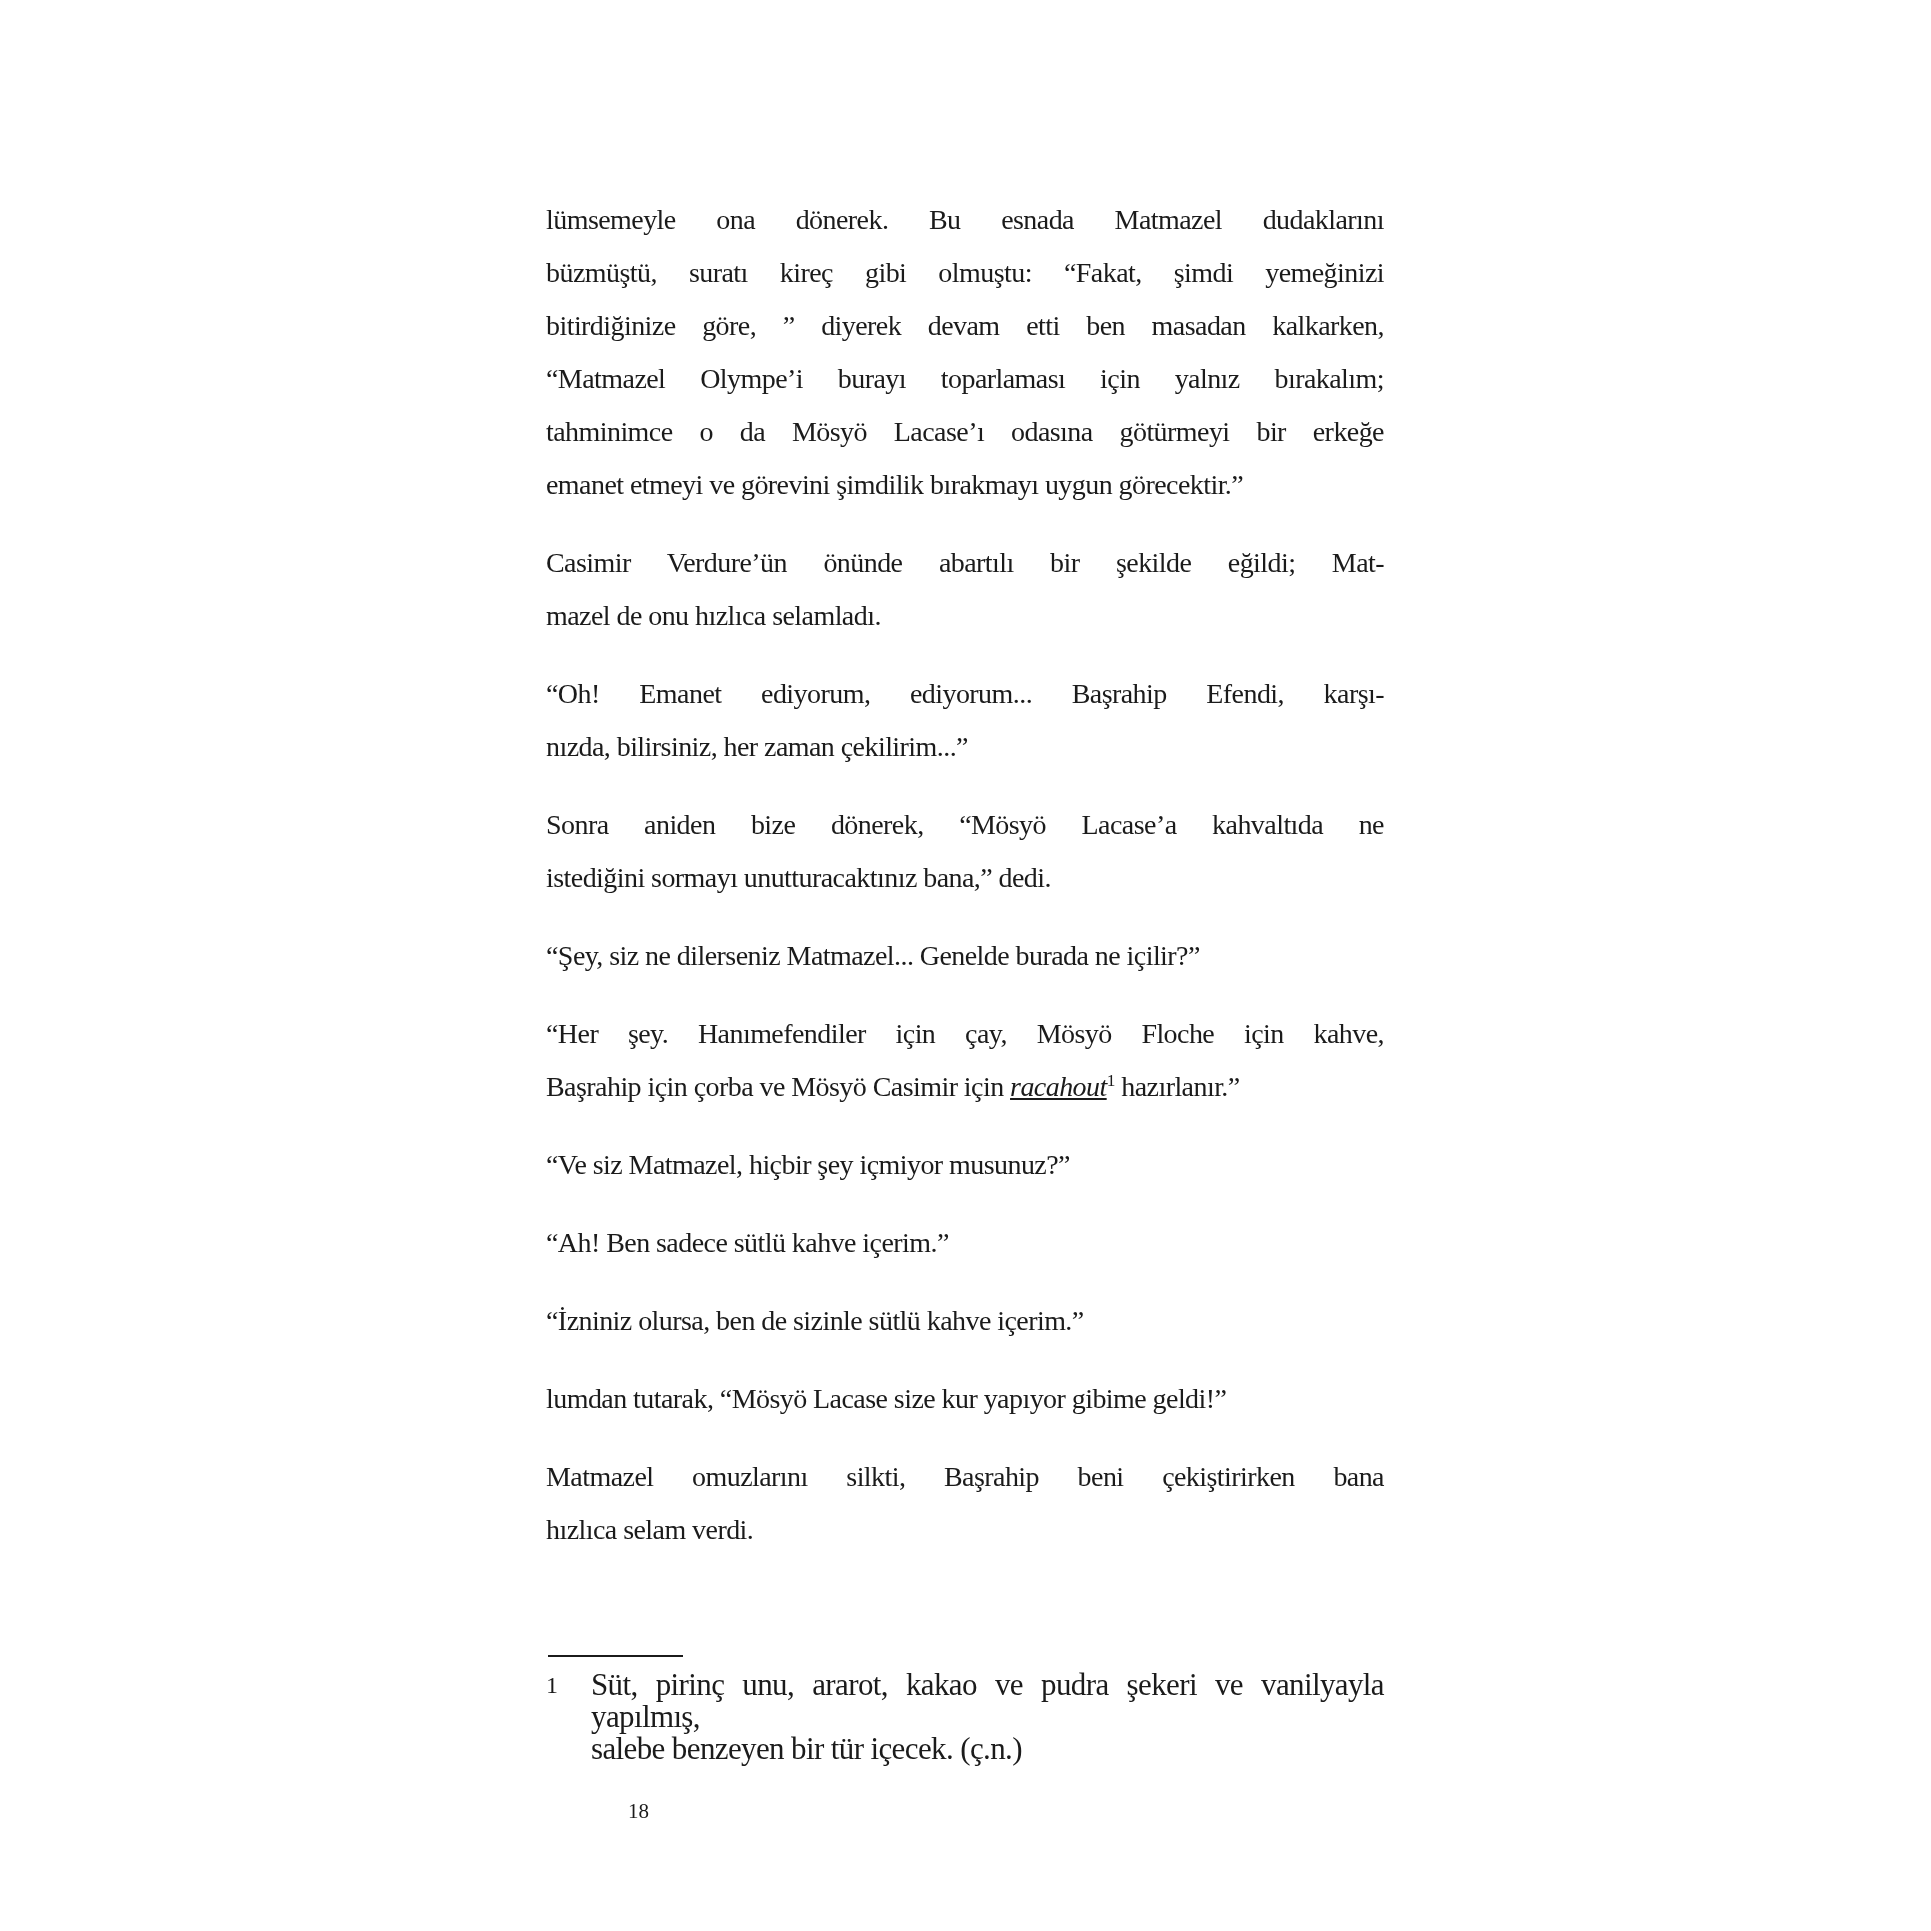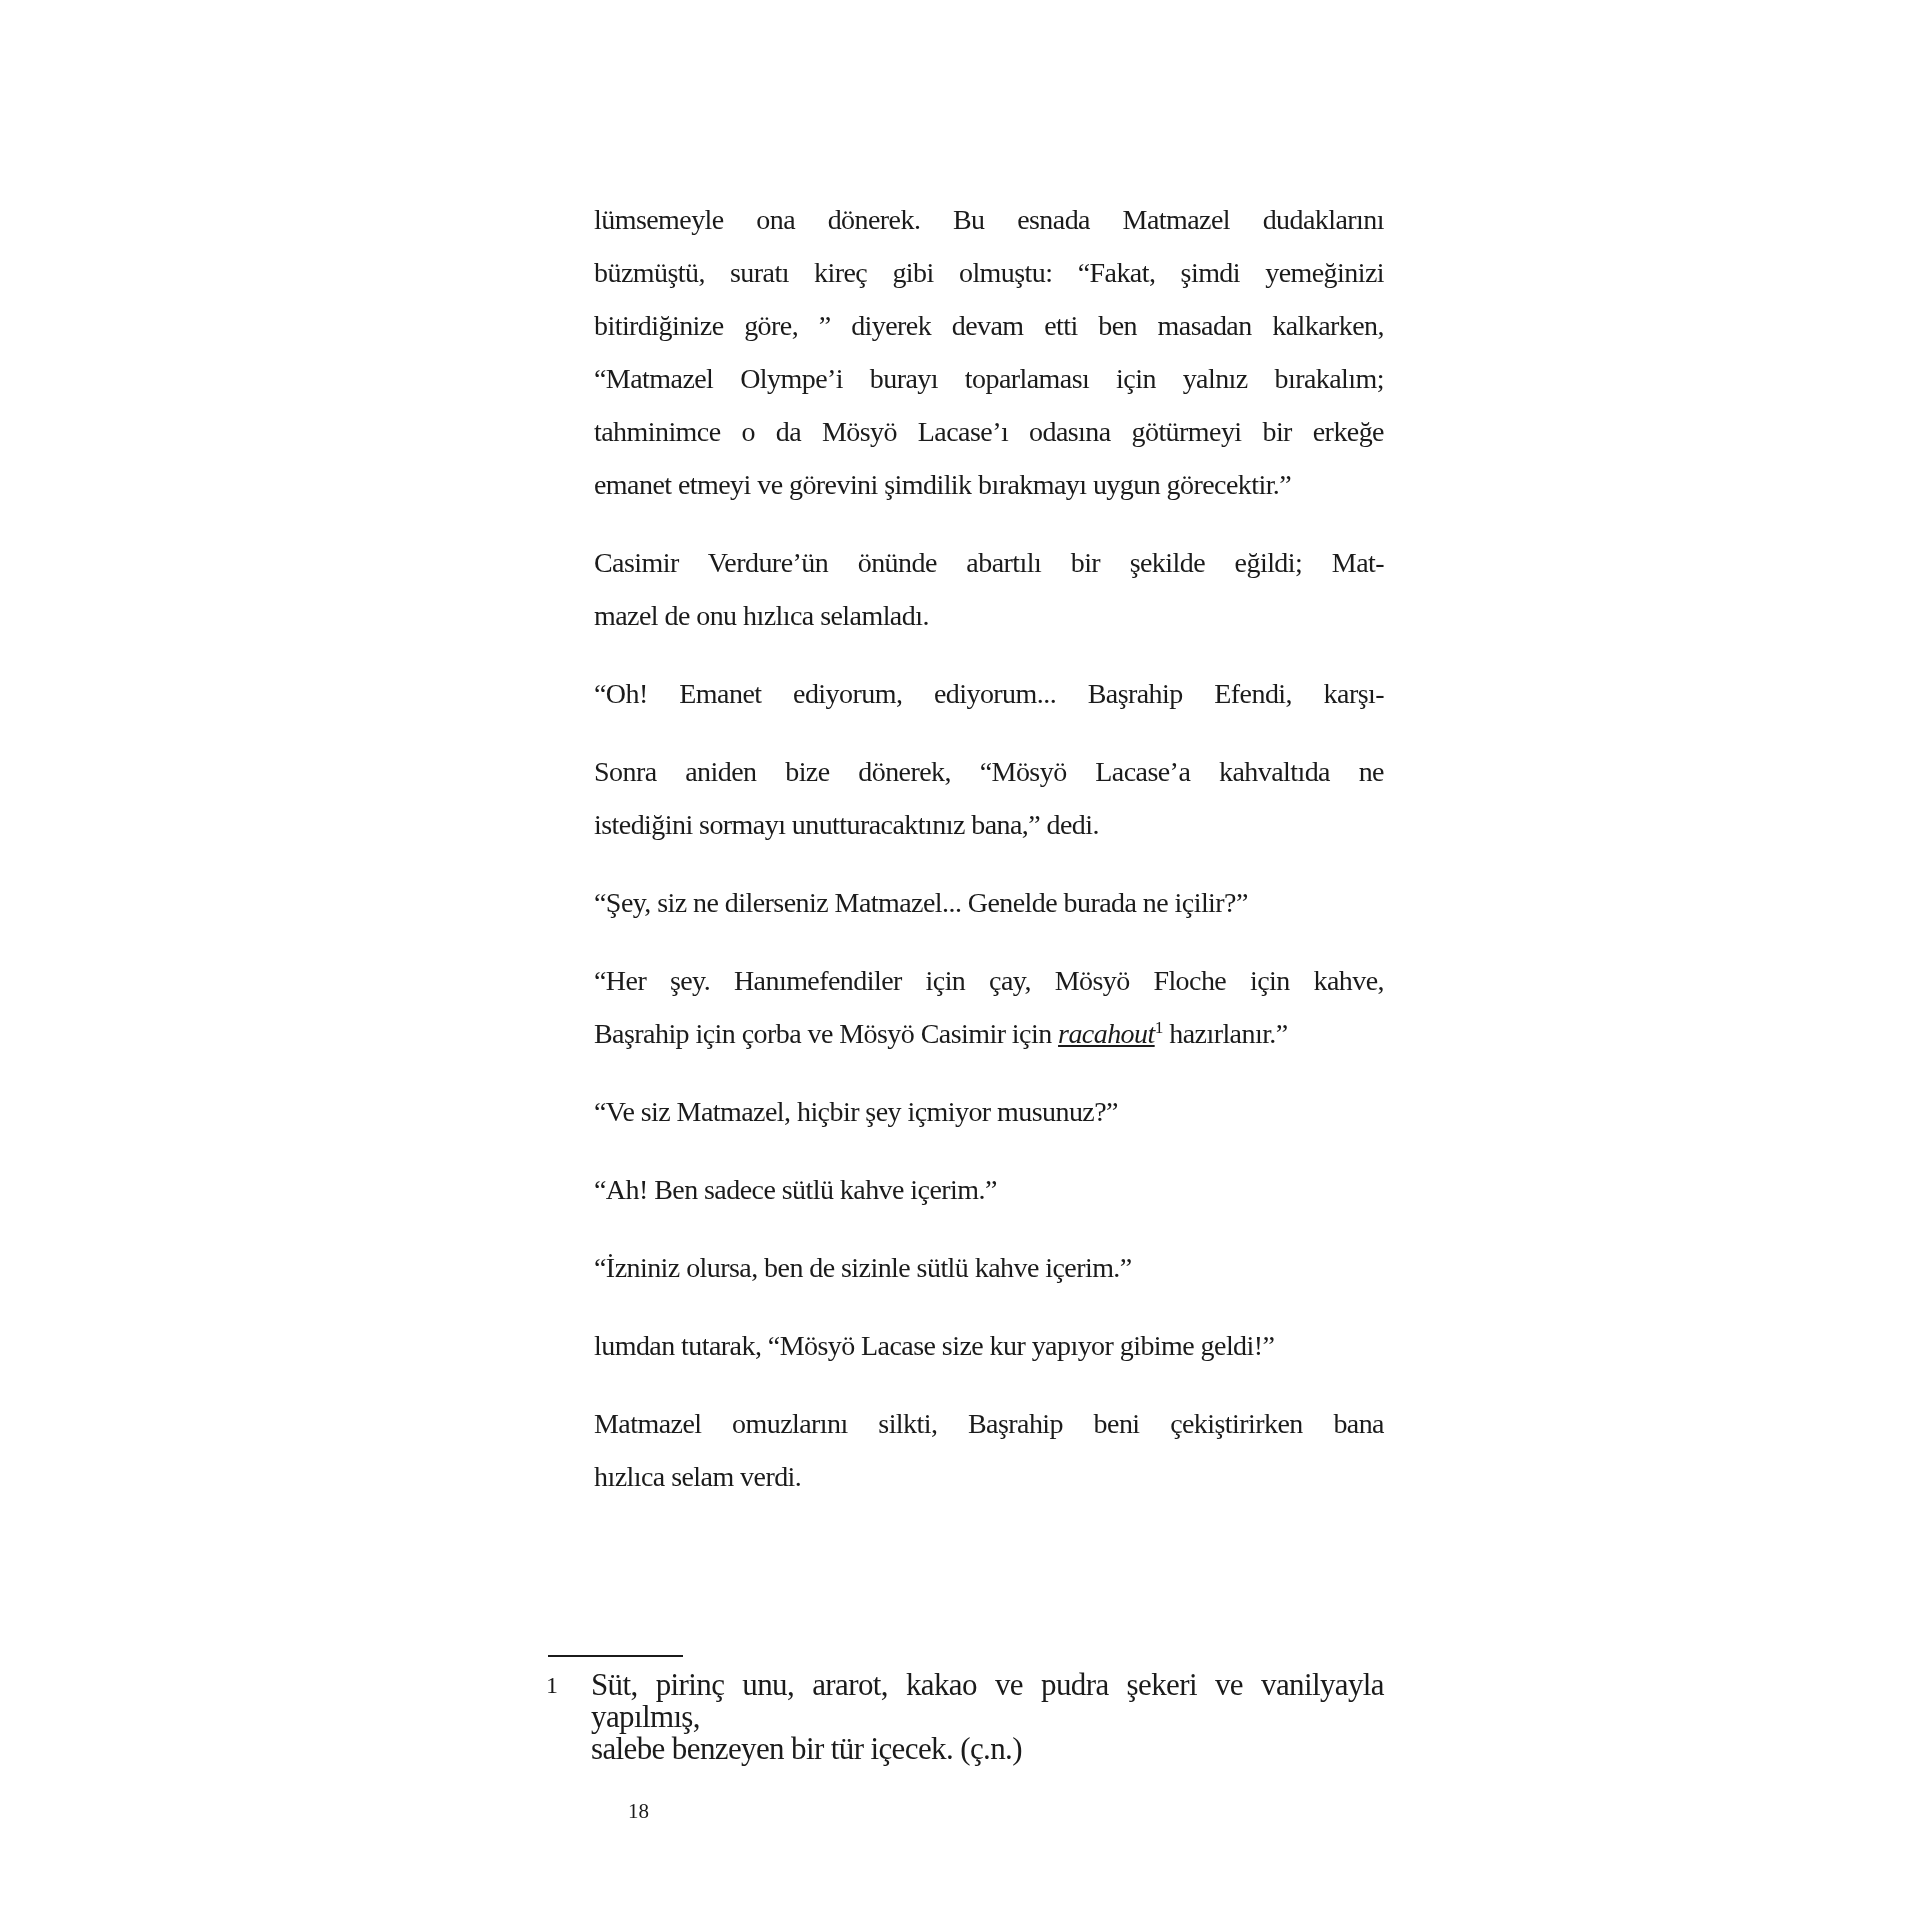--- a/index.html
+++ b/index.html
@@ -27,21 +27,20 @@
   .paragraph {
     margin: 0 0 25px 0;
   }
   .line {
     font-size: 28px;
     line-height: 53px;
     letter-spacing: -0.02em;
     text-align: justify;
     text-align-last: justify;
     color: #1b1b1b;
-    margin-left: 48px;
   }
   .line.last {
     text-align-last: left;
   }
   .italic { font-style: italic; text-decoration: underline; }
   .sup {
     font-size: 0.62em;
     vertical-align: super;
     line-height: 0;
   }
@@ -101,20 +100,21 @@
         <div class="line">“Matmazel Olympe’i burayı toparlaması için yalnız bırakalım;</div>
         <div class="line">tahminimce o da Mösyö Lacase’ı odasına götürmeyi bir erkeğe</div>
         <div class="line last">emanet etmeyi ve görevini şimdilik bırakmayı uygun görecektir.”</div>
       </div>
       <div class="paragraph">
         <div class="line">Casimir Verdure’ün önünde abartılı bir şekilde eğildi; Mat-</div>
         <div class="line last">mazel de onu hızlıca selamladı.</div>
       </div>
       <div class="paragraph">
         <div class="line">“Oh! Emanet ediyorum, ediyorum... Başrahip Efendi, karşı-</div>
+        <div class="line last">nızda, bilirsiniz, her zaman çekilirim...”</div>
       </div>
       <div class="paragraph">
         <div class="line">Sonra aniden bize dönerek, “Mösyö Lacase’a kahvaltıda ne</div>
         <div class="line last">istediğini sormayı unutturacaktınız bana,” dedi.</div>
       </div>
       <div class="paragraph">
         <div class="line last">“Şey, siz ne dilerseniz Matmazel... Genelde burada ne içilir?”</div>
       </div>
       <div class="paragraph">
         <div class="line">“Her şey. Hanımefendiler için çay, Mösyö Floche için kahve,</div>

